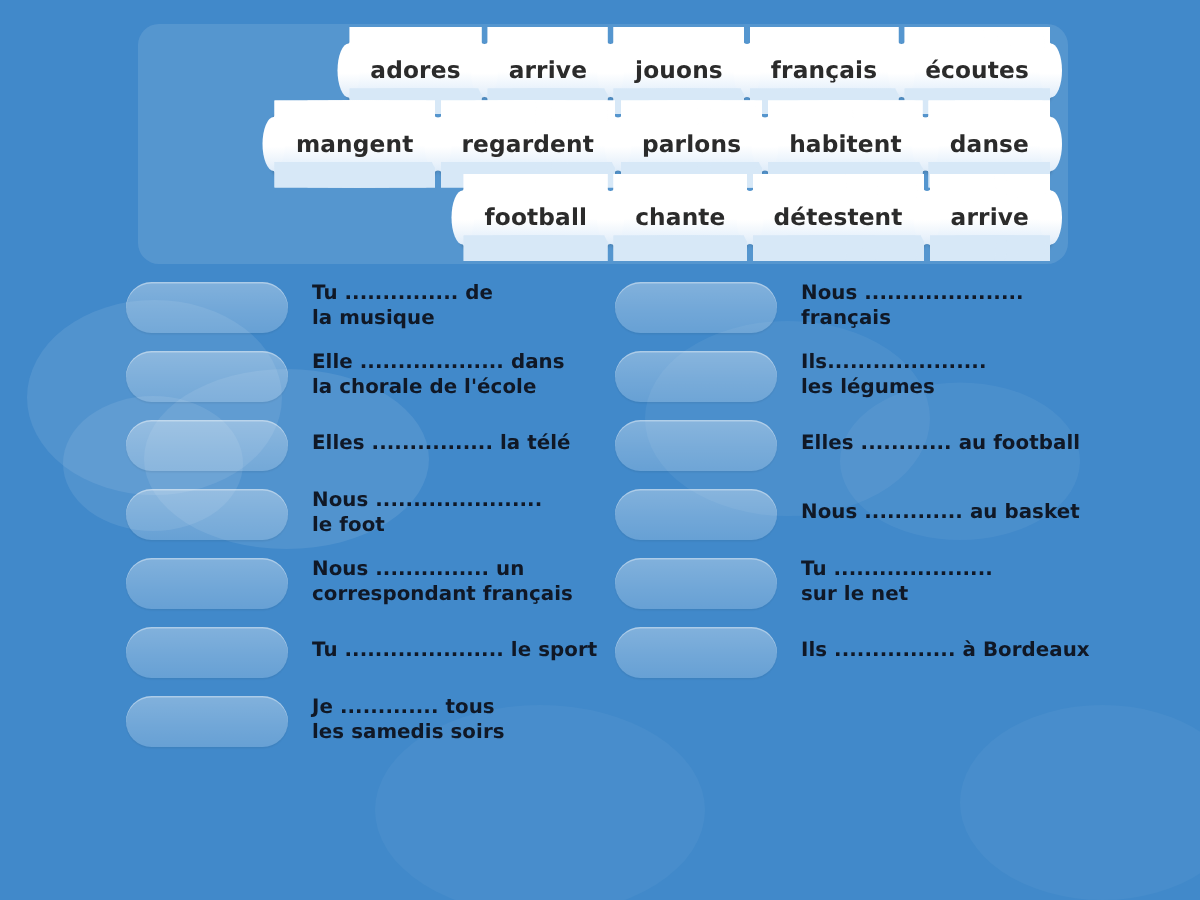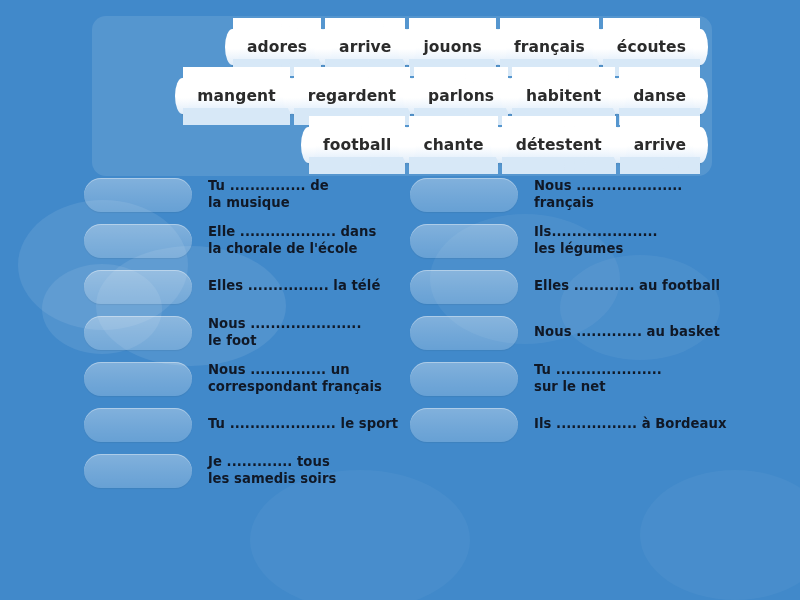--- a/index.html
+++ b/index.html
@@ -119,21 +119,21 @@
     background: linear-gradient(180deg,#ffffff 0%, #ffffff 55%, #dfecf9 100%);
     z-index: -1;
   }
   .cloud-side.l { left: -6px; }
   .cloud-side.r { right: -6px; }
 
   
   .answers {
     position: absolute;
     left: 0;
-    top: 172px;
+    top: 182px;
     width: 656px;
     height: 418px;
     z-index: 2;
   }
   .col {
     position: absolute;
     top: 0;
     width: 340px;
   }
   .col-left  { left: 84px; }

